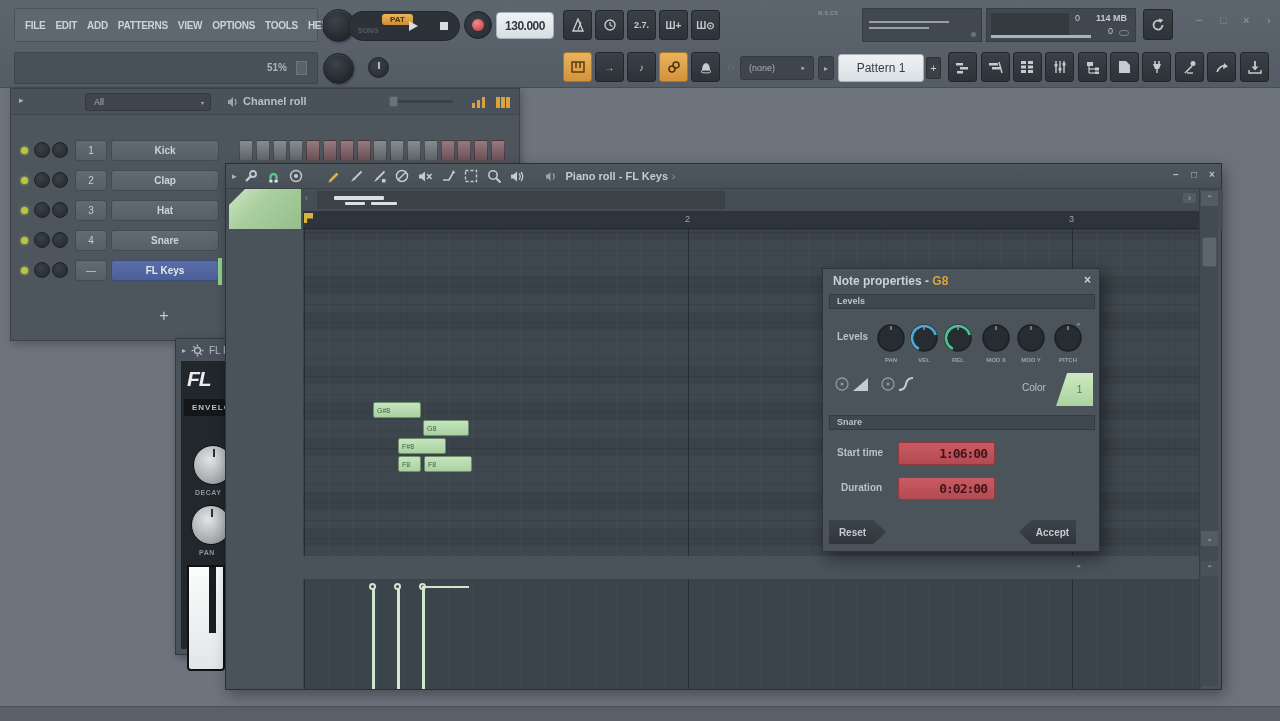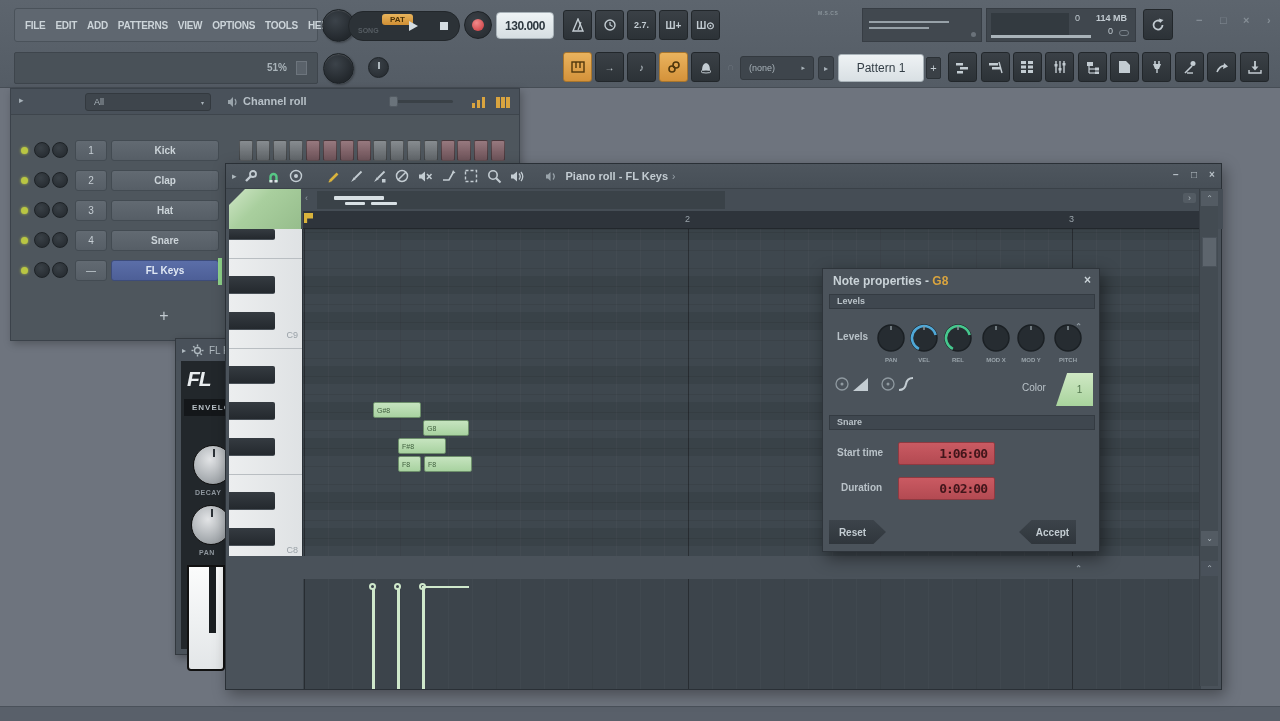--- a/index.html
+++ b/index.html
@@ -620,35 +620,20 @@
       <div class="mm-dash" style="left:28px;top:11px;width:20px;height:3px;"></div>
       <div class="mm-dash" style="left:54px;top:11px;width:26px;height:3px;"></div>
     </div>
     <span style="position:absolute;left:957px;top:29px;color:#aeb8be;font-size:9px;background:#535b63;padding:0 5px;border-radius:2px;">›</span>
 
     <div class="pr-timeline">
         <div class="tl-flag"></div>
         <div class="bar-num" style="left: 382px;">2</div>
         <div class="bar-num" style="left: 766px;">3</div>
       </div>
-    <div class="pr-keys">
-        <div class="black-key" style="top: 0px; height: 11px;"></div>
-        <div class="black-key" style="top: 47px; height: 18px;"></div>
-        <div class="black-key" style="top: 83px; height: 18px;"></div>
-        <div class="black-key" style="top: 137px; height: 18px;"></div>
-        <div class="black-key" style="top: 173px; height: 18px;"></div>
-        <div class="black-key" style="top: 209px; height: 18px;"></div>
-        <div class="black-key" style="top: 263px; height: 18px;"></div>
-        <div class="black-key" style="top: 299px; height: 18px;"></div>
-        <div class="key-sep" style="top: 29px;"></div>
-        <div class="key-sep" style="top: 119px;"></div>
-        <div class="key-sep" style="top: 245px;"></div>
-        <div class="key-label" style="top: 101px;">C9</div>
-        <div class="key-label" style="top: 316px;">C8</div>
-      </div>
     <div class="pr-grid">
         <div class="row-stripe" style="top: 0px; height: 11px;"></div>
         <div class="row-stripe" style="top: 47px; height: 18px;"></div>
         <div class="row-stripe" style="top: 83px; height: 18px;"></div>
         <div class="row-stripe" style="top: 137px; height: 18px;"></div>
         <div class="row-stripe" style="top: 173px; height: 18px;"></div>
         <div class="row-stripe" style="top: 209px; height: 18px;"></div>
         <div class="row-stripe" style="top: 263px; height: 18px;"></div>
         <div class="row-stripe" style="top: 299px; height: 18px;"></div>
         <div class="note" style="left: 70px; top: 173px; width: 48px;">G#8</div>

